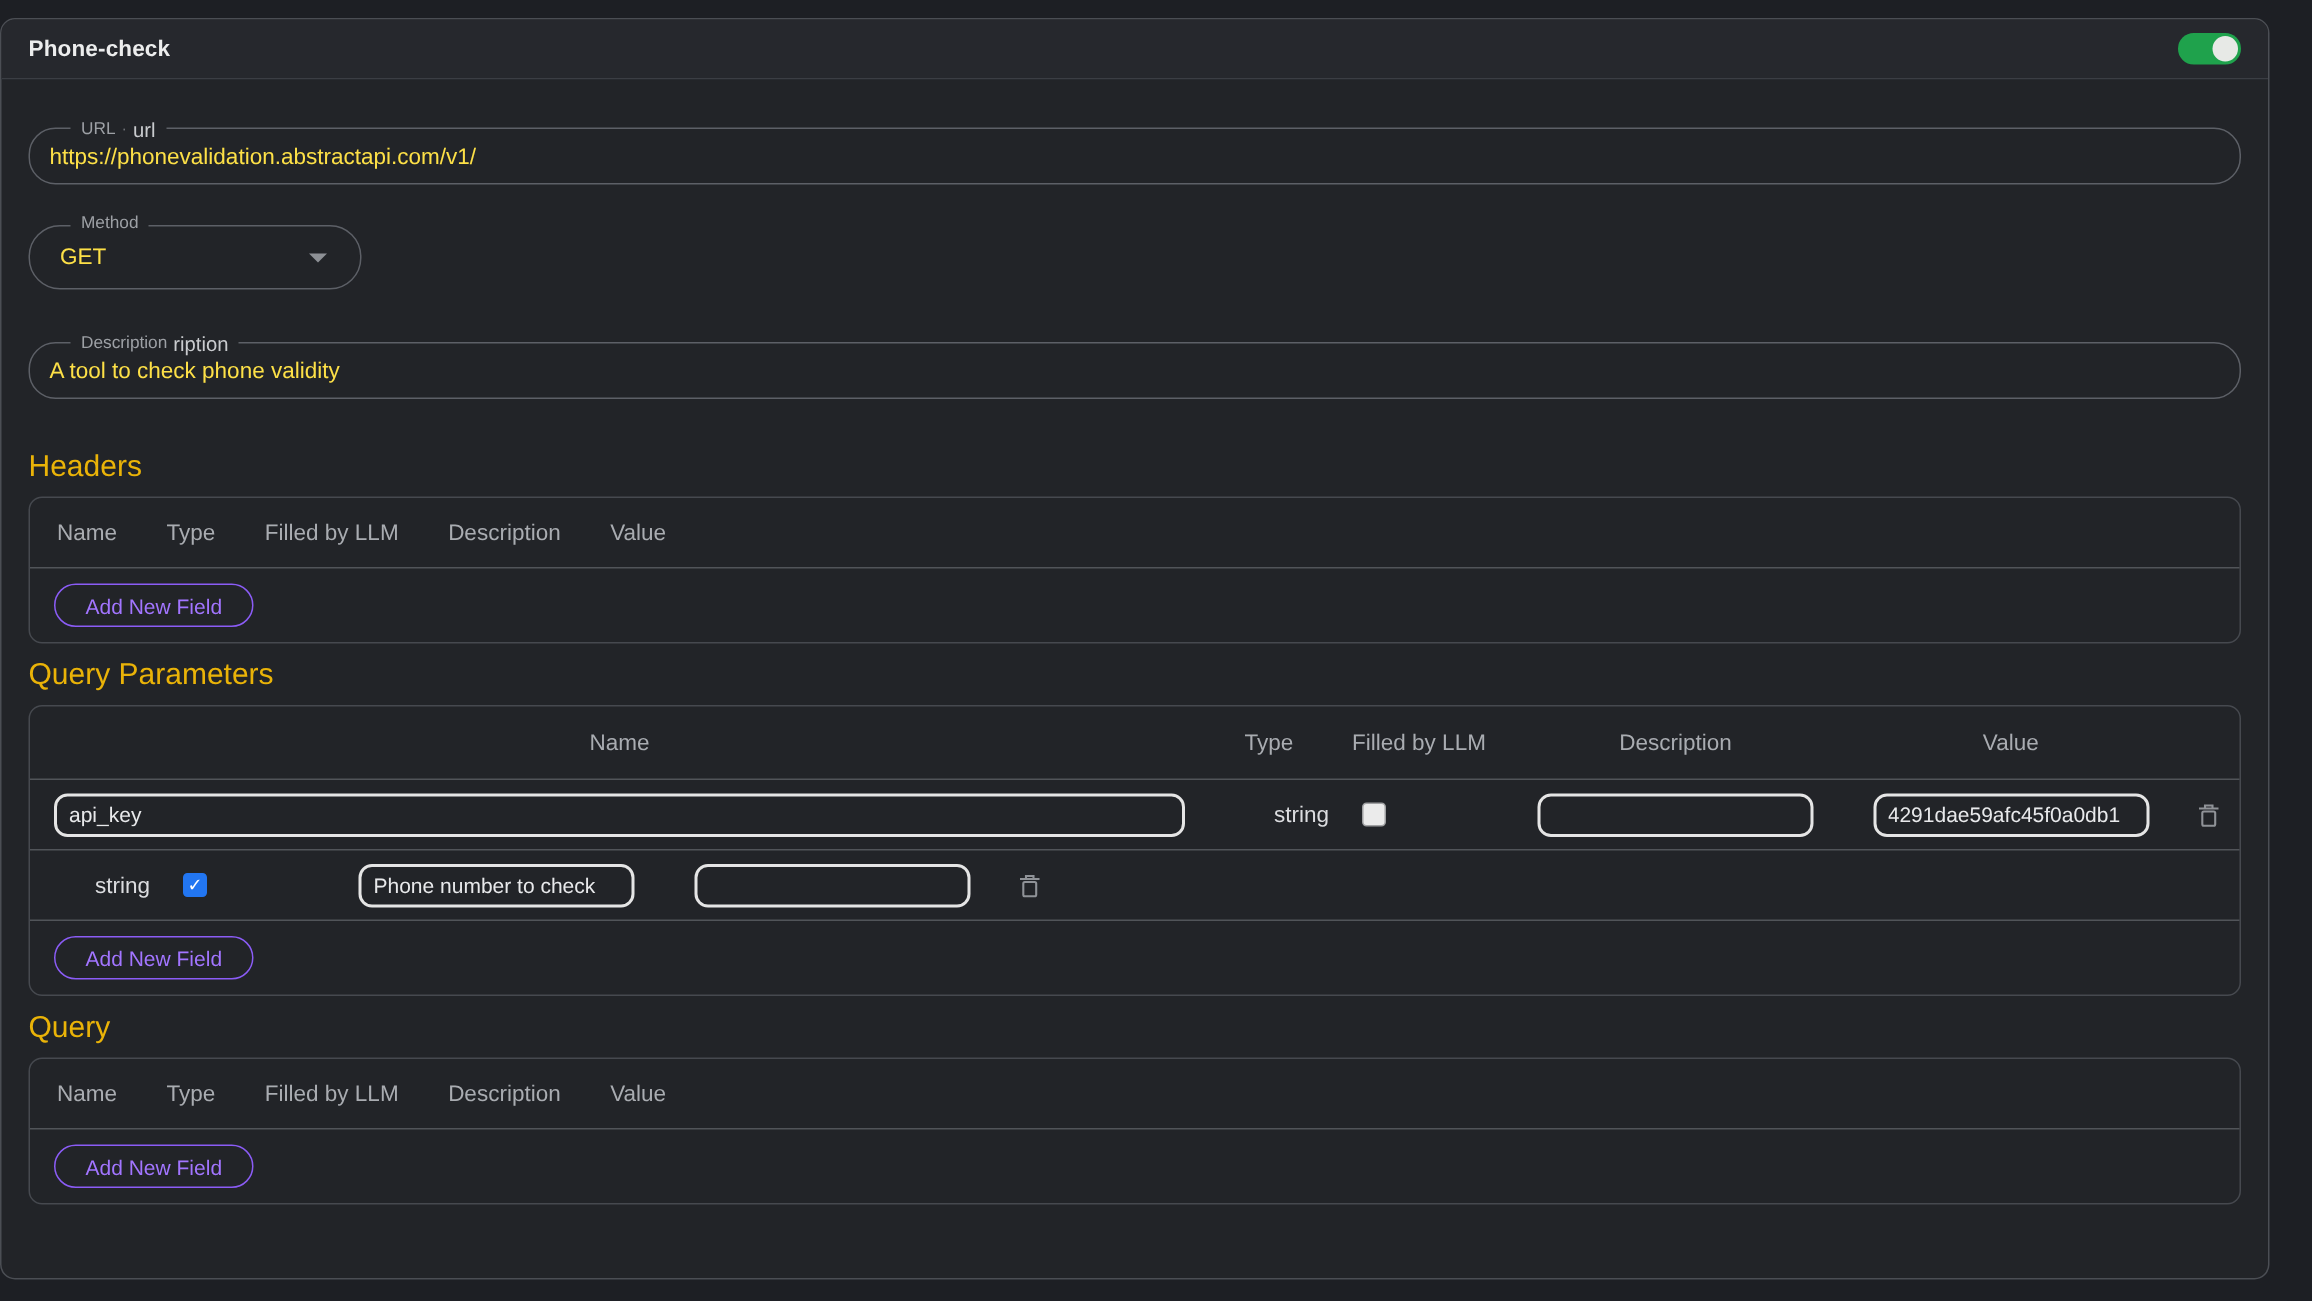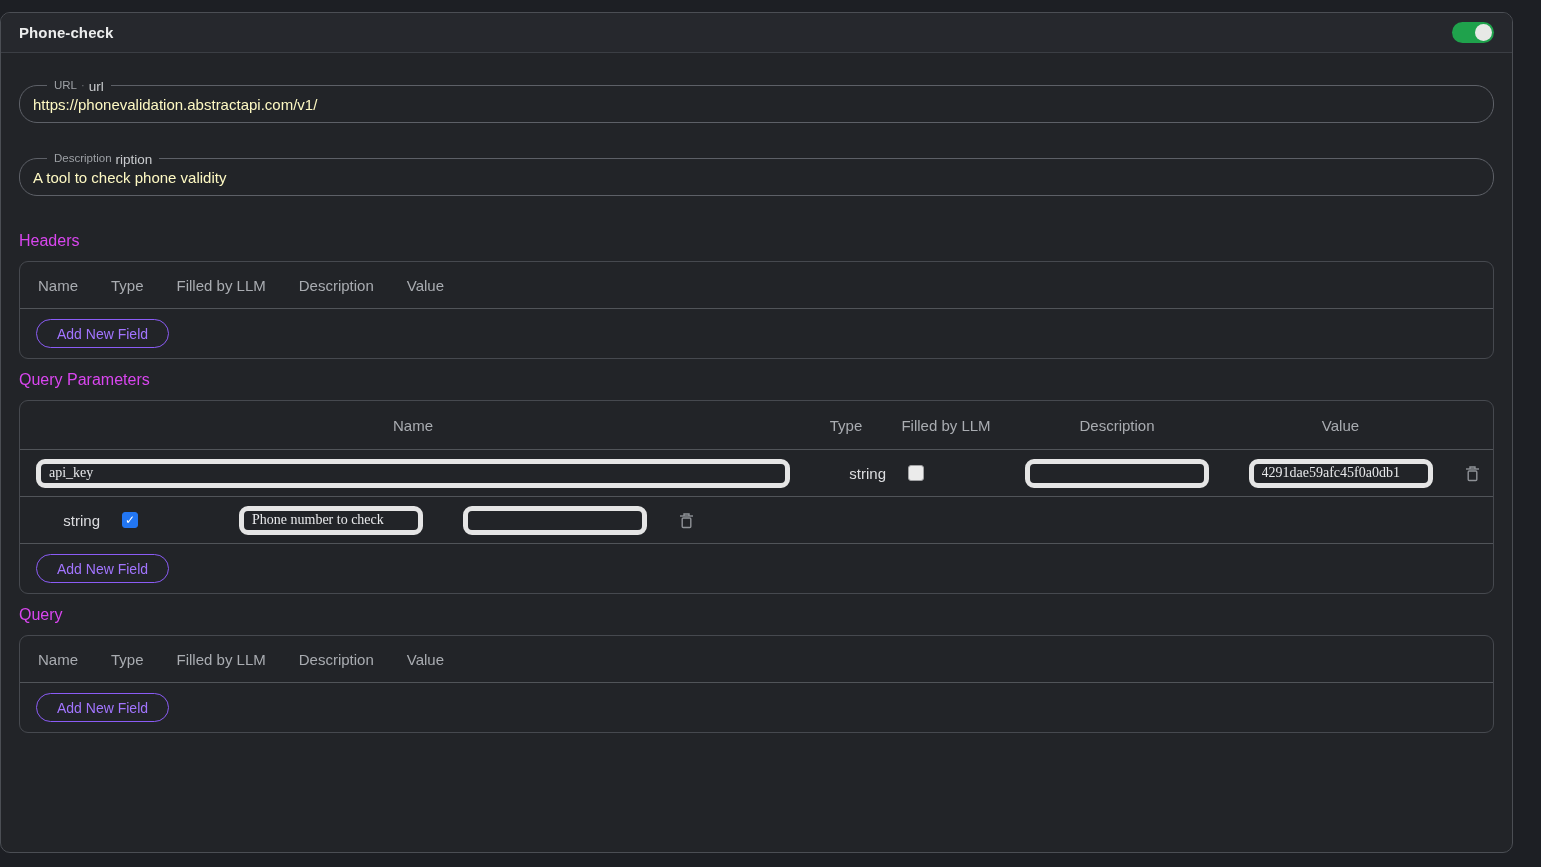--- a/index.html
+++ b/index.html
@@ -33,21 +33,21 @@
     position:absolute; top:2px; right:2px; width:17px; height:17px;
     border-radius:50%; background:#e7e9e6;
   }
   
   .panel-body { padding:0 18px; }
 
   .field {
     position:relative; border:1px solid #5d6067; border-radius:18px;
     height:38px; display:flex; align-items:center;
   }
-  .field .value { font-size:15px; color:#fef9c3; padding-left:13px; white-space:nowrap; }
+  .field .value { font-size:15px; color:#fde047; padding-left:13px; white-space:nowrap; }
   .legend-wrap {
     position:absolute; top:-9px; left:27px; background:#222428;
     padding:0 7px; display:flex; align-items:baseline; gap:4px; line-height:15px;
     white-space:nowrap;
   }
   .legend-small { font-size:11.5px; color:#9da0a5; }
   .legend-sep   { font-size:11px; color:#6e7176; }
   .legend-big   { font-size:13.5px; color:#c9cbce; transform:translateY(2px); display:inline-block; }
 
   .field-url  { margin-top:32px; }
@@ -56,21 +56,21 @@
     display:flex; align-items:center; justify-content:space-between; cursor:pointer;
   }
   .field-method .value { padding-left:20px; }
   .chevron-down {
     width:0; height:0; margin-right:22px;
     border-left:6px solid transparent; border-right:6px solid transparent;
     border-top:6px solid #8d9095;
   }
   .field-desc { margin-top:35px; }
 
-  .sec-title { font-size:16px; color:#d946ef; line-height:20px; margin-bottom:10px; }
+  .sec-title { font-size:20px; color:#eab308; line-height:20px; margin-bottom:10px; }
   .sec-title.first { margin-top:35px; }
   .sec-title.mid   { margin-top:11px; }
 
   
   .simple-table { border:1px solid #46494f; border-radius:9px; }
   .simple-head {
     height:47px; display:flex; align-items:center;
     padding-left:18px; column-gap:33px;
     color:#a9acb1; font-size:15px;
     border-bottom:1px solid #515459;
@@ -95,23 +95,23 @@
   }
   .c-name  { width:786px; }
   .c-type  { width:80px;  }
   .c-fill  { width:120px; }
   .c-desc  { width:222px; display:flex; justify-content:center; }
   .c-value { width:225px; display:flex; justify-content:center; }
   .c-del   { width:38px;  display:flex; justify-content:center; }
   .param-head > div { text-align:center; display:block; }
 
   .row-input {
-    height:29px; border:5px solid #e5e5e5; border-radius:9px;
+    height:29px; border:2px solid #e5e5e5; border-radius:9px;
     background:transparent; color:#e8e9eb; font-size:14px; padding:0 8px;
-    outline:none; font-family:Liberation Serif, serif;
+    outline:none; font-family:Liberation Sans, sans-serif;
   }
   .c-name .row-input { width:754px; margin:0 16px; }
   .c-desc .row-input, .c-value .row-input { width:184px; }
   .c-type.cell { text-align:right; padding-left:16px; color:#dcdde0; font-size:15px; }
 
   .checkbox {
     width:16px; height:16px; margin-left:22px; border-radius:3px;
     background:#ebebeb; border:1px solid #9fa0a2; cursor:pointer;
   }
   .checkbox.checked {
@@ -139,20 +139,27 @@
 
     <div class="field field-url">
       <div class="legend-wrap">
         <span class="legend-small">URL</span>
         <span class="legend-sep">·</span>
         <span class="legend-big">url</span>
       </div>
       <span class="value">https://phonevalidation.abstractapi.com/v1/</span>
     </div>
 
+    <div class="field field-method">
+      <div class="legend-wrap">
+        <span class="legend-small">Method</span>
+      </div>
+      <span class="value">GET</span>
+      <span class="chevron-down"></span>
+    </div>
 
     <div class="field field-desc">
       <div class="legend-wrap">
         <span class="legend-small">Description</span>
         <span class="legend-big">ription</span>
       </div>
       <span class="value">A tool to check phone validity</span>
     </div>
 
     <div class="sec-title first">Headers</div>

